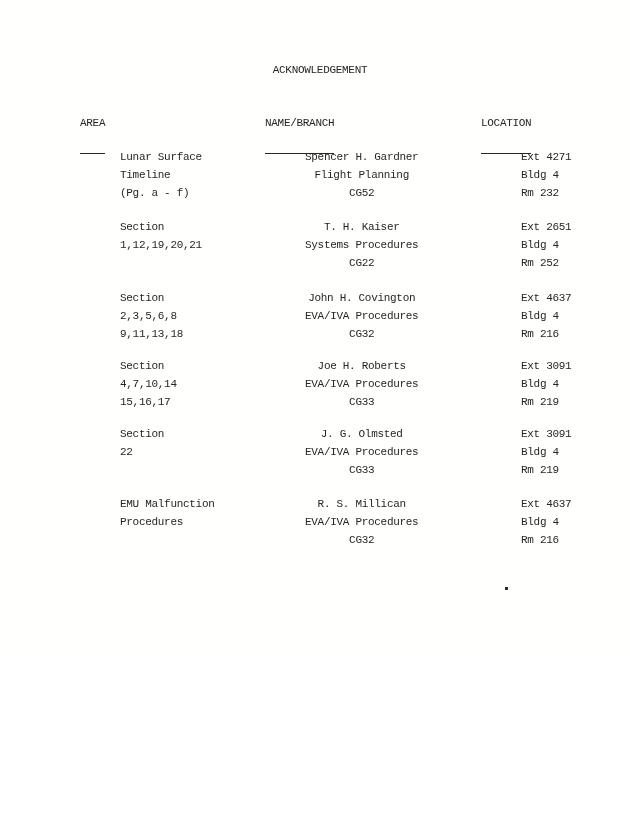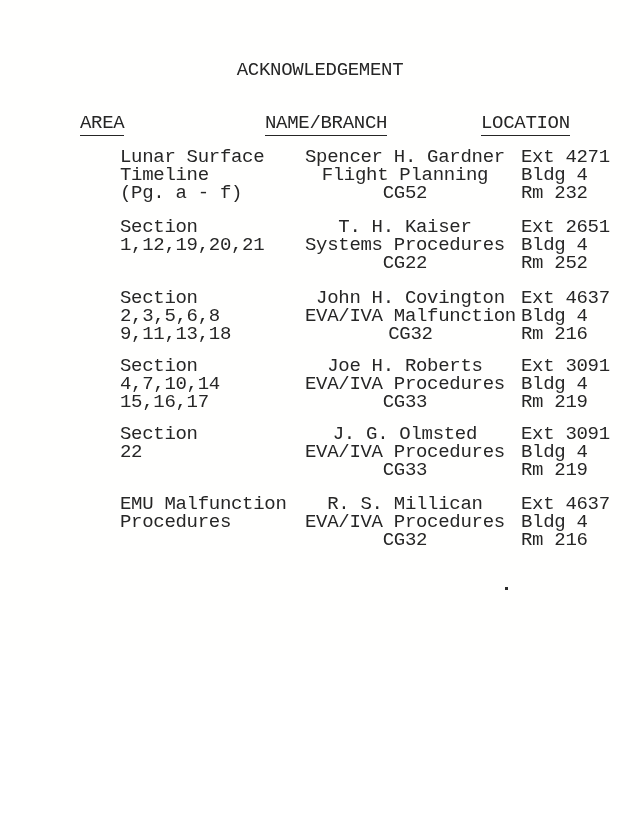--- a/index.html
+++ b/index.html
@@ -7,21 +7,21 @@
     padding: 0;
     background: #ffffff;
   }
   .page {
     position: relative;
     width: 630px;
     height: 660px;
     background: #fffffe;
     overflow: hidden;
     font-family: "Liberation Mono", "DejaVu Sans Mono", monospace;
-    font-size: 19px;
+    font-size: 11px;
     line-height: 18px;
     color: #262626;
     letter-spacing: -0.3px;
   }
   .title {
     position: absolute;
     top: 61px;
     left: 0;
     width: 100%;
     text-align: center;
@@ -30,21 +30,21 @@
   .hdr-row {
     position: absolute;
     top: 114px;
     left: 0;
     width: 100%;
   }
   .hdr {
     position: absolute;
     display: inline-block;
     border-bottom: 1px solid #262626;
-    padding-bottom: 3px;
+    padding-bottom: 21px;
     white-space: nowrap;
   }
   .row {
     position: absolute;
     left: 0;
     width: 100%;
   }
   .cell {
     position: absolute;
     top: 0;
@@ -103,21 +103,21 @@
     <div class="cell col-loc">Ext 2651
 Bldg 4
 Rm 252</div>
   </div>
 
   <div class="row" style="top:289px">
     <div class="cell col-area">Section
 2,3,5,6,8
 9,11,13,18</div>
     <div class="cell col-name">John H. Covington
-EVA/IVA Malfunction
+EVA/IVA Procedures
 CG32</div>
     <div class="cell col-loc">Ext 4637
 Bldg 4
 Rm 216</div>
   </div>
 
   <div class="row" style="top:357px">
     <div class="cell col-area">Section
 4,7,10,14
 15,16,17</div>

